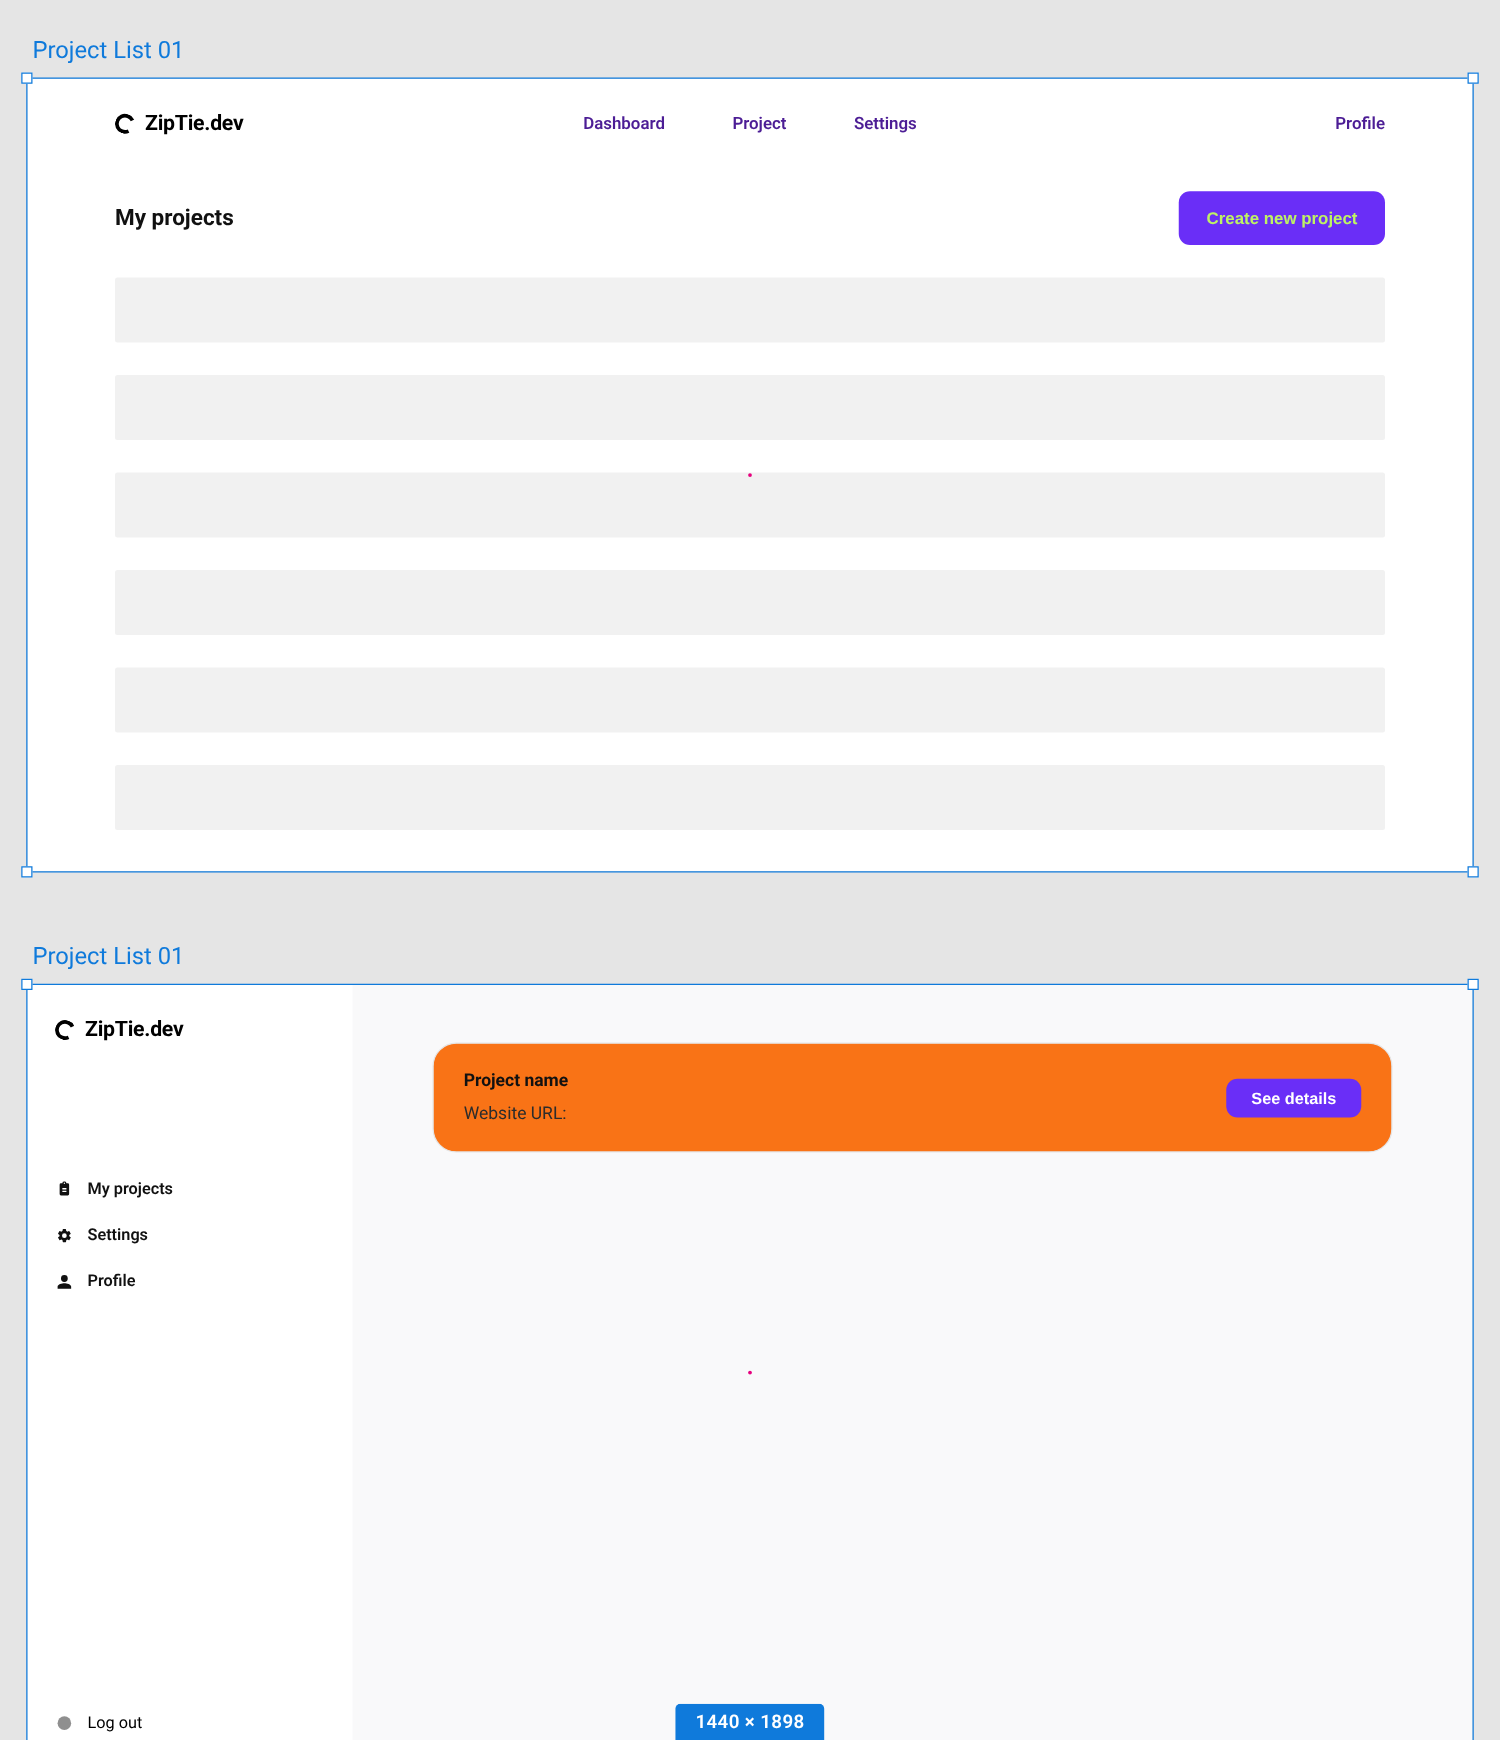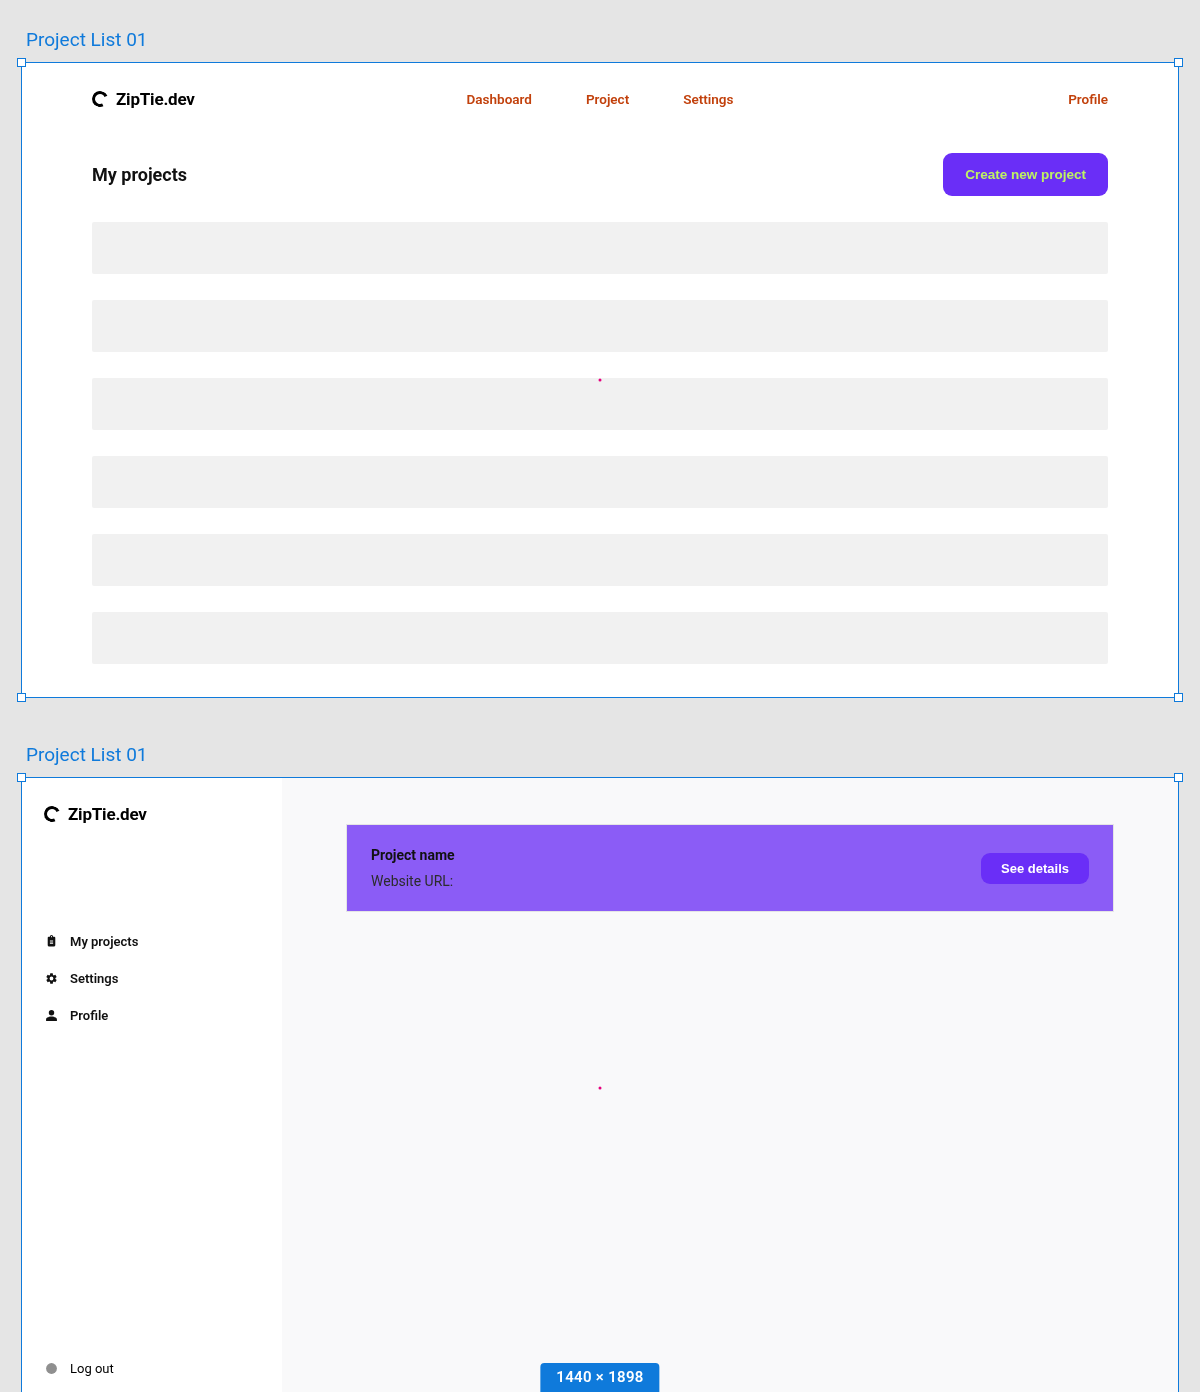--- a/index.html
+++ b/index.html
@@ -14,21 +14,21 @@
     .artboard-label {
       color: #0f7adb;
       font-size: 19px;
       padding: 12px 4px;
       display: block;
       margin-top: 16px;
     }
     .artboard {
       position: relative;
       outline: 1px solid #0f7adb;
-      margin: 0 22px 34px 22px;
+      margin: 0 22px 44px 22px;
     }
     .selection-handle {
       position: absolute;
       width: 9px;
       height: 9px;
       background: #fff;
       border: 1px solid #0f7adb;
     }
     .handle-tl { top: -5px; left: -5px; }
     .handle-tr { top: -5px; right: -5px; }
@@ -66,21 +66,21 @@
       font-size: 13.5px;
       font-weight: 600;
       position: absolute;
       left: 50%;
       transform: translateX(-50%);
     }
     .nav-right {
       font-size: 13.5px;
       font-weight: 600;
     }
-    .nav-link { cursor: pointer; color: #c2410c; }
+    .nav-link { cursor: pointer; color: #4c1d95; }
 
     .ab1-titlebar {
       display: flex;
       align-items: center;
       justify-content: space-between;
       margin-bottom: 26px;
     }
     .page-title {
       font-size: 18px;
       font-weight: 700;
@@ -140,23 +140,23 @@
     }
     .side-icon { width: 14px; display:inline-flex; justify-content:center; }
     .side-logout {
       display: flex; align-items: center; gap: 12px;
       font-size: 13px; color: #000000; cursor: pointer;
       margin-top: auto;
     }
 
     .ab2-main { flex: 1; padding: 46px 64px 30px 64px; }
     .project-card {
-      background: #8b5cf6;
+      background: #f97316;
       border: 1px solid #e5e5e5;
-      border-radius: 0;
+      border-radius: 19px;
       padding: 22px 24px;
       display: flex;
       align-items: center;
       justify-content: space-between;
     }
     .project-card-left { display:flex; flex-direction:column; gap:10px; }
     .project-name { font-size: 14px; font-weight: 700; color:#111; }
     .project-url { font-size: 14px; color:#2c2c2c; }
 
     

